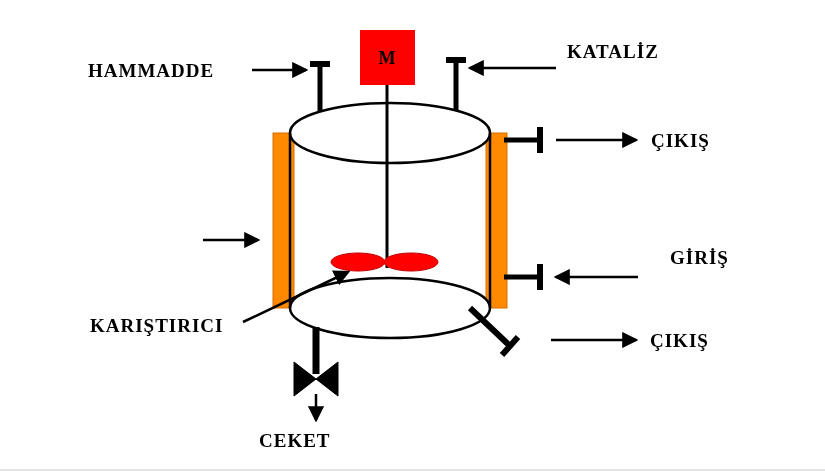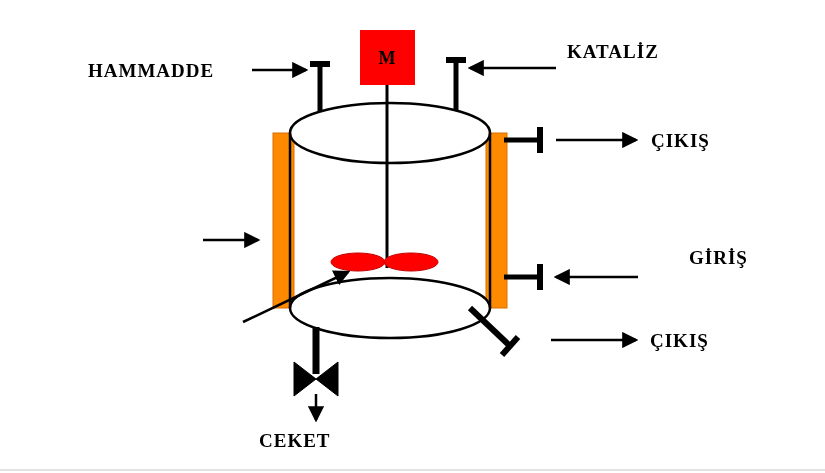--- a/index.html
+++ b/index.html
@@ -17,21 +17,21 @@
     font-size:19px;
     letter-spacing:1px;
     color:#000000;
     white-space:nowrap;
     user-select:none;
   }
   .lbl-hammadde    { left:88px; top:60px; }
   .lbl-kataliz     { left:567px; top:41px; }
   .lbl-cikis       { left:651px; top:130px; }
   .lbl-ceket       { left:106px; top:231px; }
-  .lbl-giris       { left:689px; top:247px; }
+  .lbl-giris       { left:670px; top:247px; }
   .lbl-karistirici { left:90px;  top:315px; }
   .lbl-urun        { left:650px; top:330px; }
   .lbl-drain       { left:259px; top:430px; }
   .motor-text {
     font-family:"Liberation Serif", serif;
     font-weight:bold;
     font-size:18px;
     fill:#000000;
   }
   svg { position:absolute; left:0; top:0; }
@@ -91,17 +91,18 @@
     <line x1="243" y1="322" x2="348" y2="272" stroke="#000000" stroke-width="2.5" marker-end="url(#arrow)"></line>
     <line x1="316" y1="394" x2="316" y2="420" stroke="#000000" stroke-width="2.5" marker-end="url(#arrow)"></line>
 
     <path d="M294,362 L294,396 L316,379 Z M338,362 L338,396 L316,379 Z" fill="#000000" stroke="#000000" stroke-width="1"></path>
   </svg>
 
   <div class="label lbl-hammadde">HAMMADDE</div>
   <div class="label lbl-kataliz">KATALİZ</div>
   <div class="label lbl-cikis">ÇIKIŞ</div>
   <div class="label lbl-giris">GİRİŞ</div>
+  <div class="label lbl-karistirici">KARIŞTIRICI</div>
   <div class="label lbl-urun">ÇIKIŞ</div>
   <div class="label lbl-drain">CEKET</div>
 
   <div class="page-edge"></div>
 </div>
 
 </body></html>

